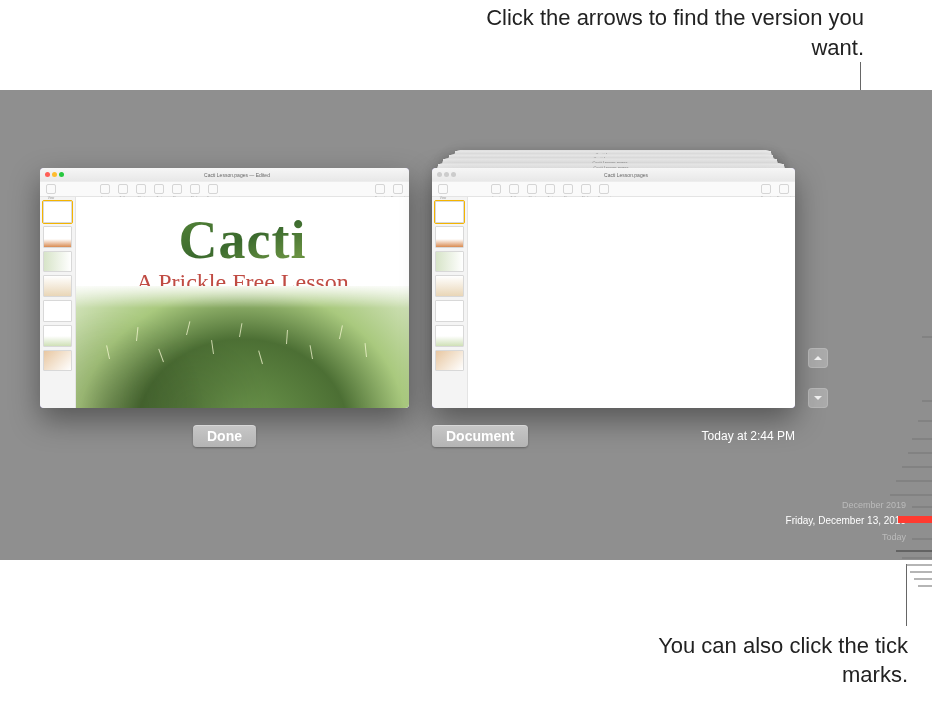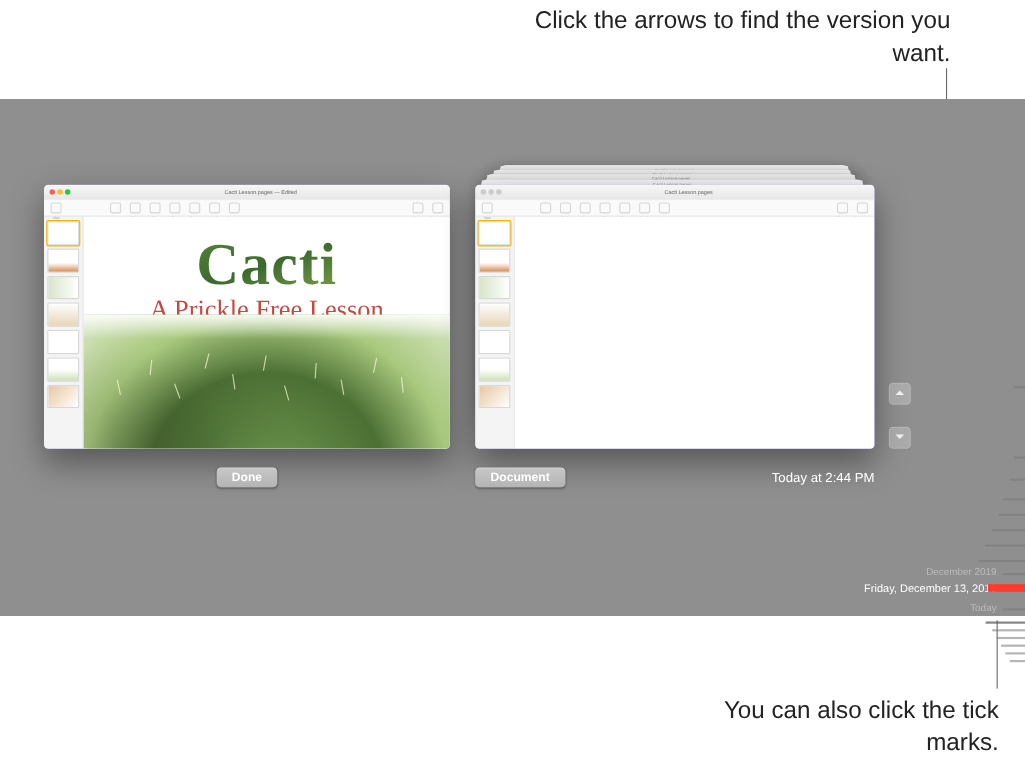--- a/index.html
+++ b/index.html
@@ -160,21 +160,21 @@
     font-size:12px;
   }
   .under-left, .under-right {
     position:absolute; display:flex; align-items:center; gap:10px;
   }
   .under-left { left: 40px; width: 369px; justify-content:center;}
   .under-right { left: 432px; width: 363px; justify-content:flex-start;}
   .mac-btn {
     background: linear-gradient(#c7c7c7,#b4b4b4);
     color:#fff;
-    font-size:11px;
+    font-size:14px;
     font-weight:600;
     border:none;
     border-radius:4px;
     padding:3px 14px;
     box-shadow: inset 0 1px 0 rgba(255,255,255,.3), 0 1px 2px rgba(0,0,0,.3);
     cursor:pointer;
   }
   .under-left .lbl { flex:1; text-align:center; }
   .under-right .lbl { flex:1; text-align:right;}
 
@@ -188,21 +188,21 @@
     cursor:pointer;
     display:flex; align-items:center; justify-content:center;
   }
   .nav-arrow svg { width:10px; height:10px; fill:#efefef;}
   .nav-up { left: 808px; top: 258px;}
   .nav-down { left: 808px; top: 298px;}
 
   
   .timeline {
     position:absolute;
-    right:0; top: 15px; bottom:0;
+    right:0; top: 0; bottom:0;
     width: 48px;
     text-align: right;
   }
   .tick {
     position:absolute; right:0;
     height:2px;
     background: rgba(120,120,120,.55);
     cursor:pointer;
   }
   .tick.sel { background:#ff3b30; height:7px;}

